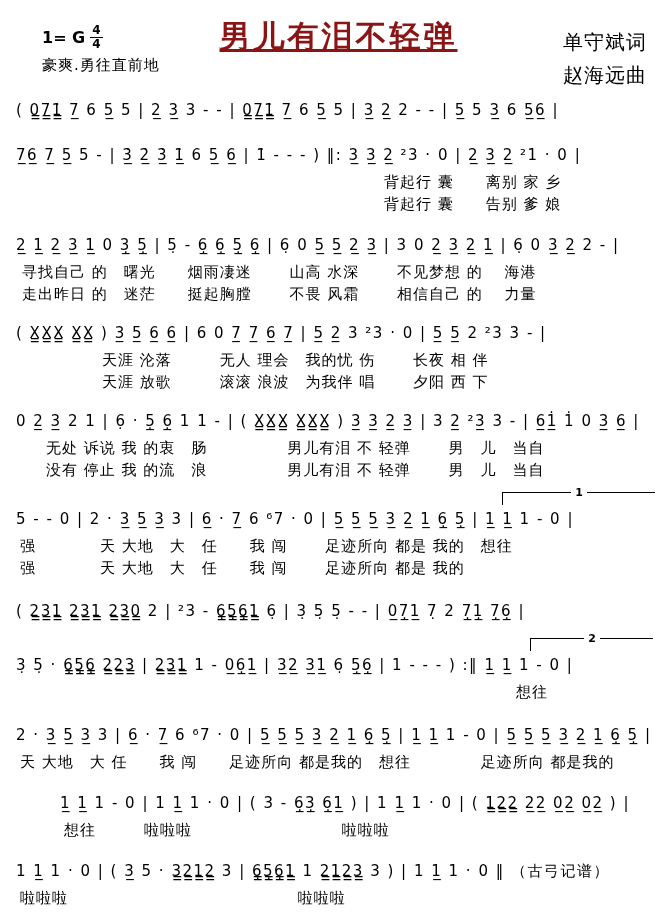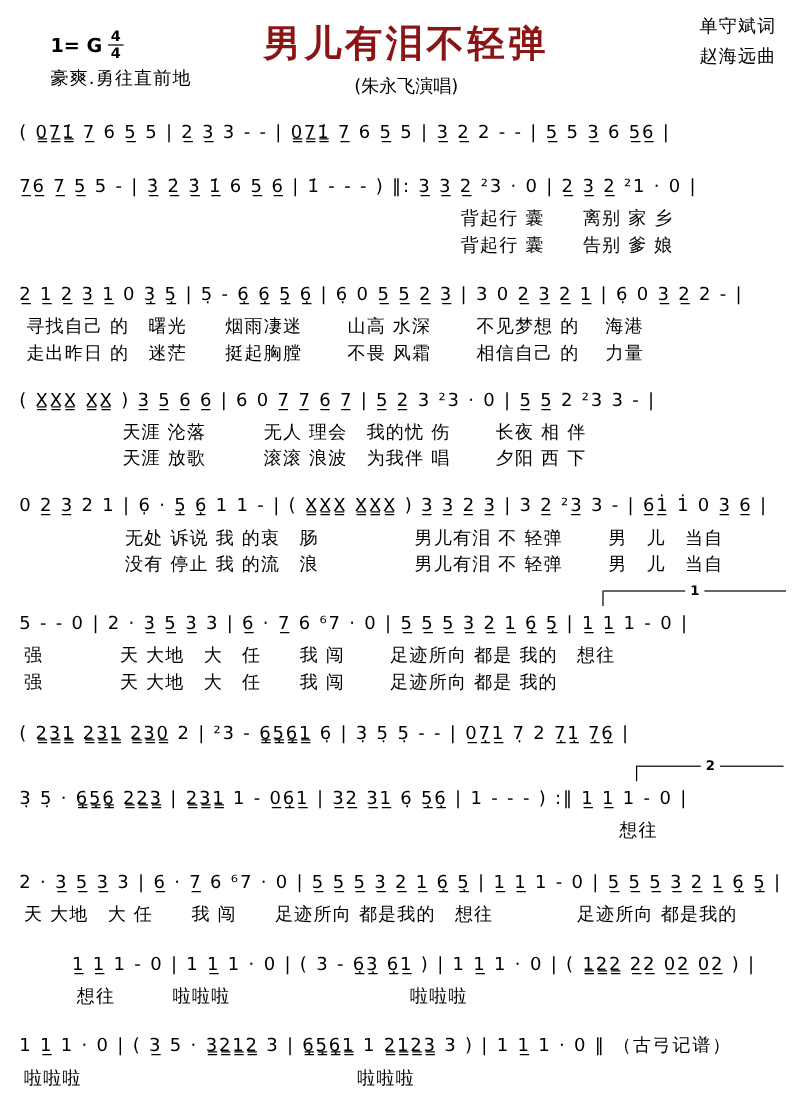--- a/index.html
+++ b/index.html
@@ -9,44 +9,44 @@
     color:#000;box-sizing:border-box;padding:10px 8px 0 16px;
   }
   
   .header{position:relative;height:84px;}
   .keyblock{position:absolute;left:26px;top:14px;}
   .keysig{font-weight:bold;font-size:16px;display:flex;align-items:center;gap:5px;}
   .frac{display:inline-flex;flex-direction:column;align-items:center;font-size:12px;line-height:1.05;font-weight:bold;}
   .frac .num{border-bottom:1.4px solid #000;padding:0 2px;}
   .tempo{font-size:15px;margin-top:6px;letter-spacing:1px;}
   .titleblock{position:absolute;left:0;right:0;top:6px;text-align:center;}
-  .title{font-size:31px;font-weight:bold;letter-spacing:3px;}
+  .title{font-size:31px;font-weight:bold;letter-spacing:3px;text-decoration:underline;}
   .subtitle{font-size:15px;margin-top:5px;}
-  .credits{position:absolute;right:14px;top:0;font-size:15px;line-height:1.65;text-align:left;letter-spacing:1px;}
+  .credits{position:absolute;right:14px;top:16px;font-size:20px;line-height:1.65;text-align:left;letter-spacing:1px;}
   
   .sys{position:relative;}
   .music{
     font-weight:normal;font-size:15px;line-height:32px;
     white-space:pre;letter-spacing:1.5px;
   }
   .lyric{font-size:15px;line-height:22px;white-space:pre;letter-spacing:1px;}
   .sys1{margin-bottom:13px;}
   .sys2{margin-bottom:14px;}
   .sys3{margin-bottom:12px;}
   .sys4{margin-bottom:12px;}
   .sys5{margin-bottom:22px;}
   .sys6{margin-bottom:16px;}
   .sys7{margin-bottom:22px;}
   .sys8{margin-bottom:16px;}
   .sys9{margin-bottom:14px;}
   .sys10{margin-bottom:14px;margin-left:44px;}
   .sys2 .lyric{padding-left:368px;}
   .sys3 .lyric{padding-left:6px;}
   .sys4 .lyric{padding-left:86px;}
-  .sys5 .lyric{padding-left:30px;text-align:center;}
+  .sys5 .lyric{padding-left:30px;}
   .sys6 .lyric{padding-left:4px;}
   .sys8 .lyric{padding-left:500px;}
   .sys9 .lyric{padding-left:4px;}
   .sys10 .lyric{padding-left:4px;}
   .sys11 .lyric{padding-left:4px;}
   
   .ending{
     position:absolute;height:13px;display:flex;align-items:flex-start;
     border-left:1.5px solid #000;
   }
@@ -64,21 +64,20 @@
       <span>1= G</span>
       <span class="frac">
         <span class="num">4</span>
         <span class="den">4</span>
       </span>
     </div>
     <div class="tempo">豪爽.勇往直前地</div>
   </div>
   <div class="titleblock">
     <div class="title" style="color:#8b1414;">男儿有泪不轻弹</div>
-    <div class="subtitle">(朱永飞演唱)</div>
   </div>
   <div class="credits">
     <div>单守斌词</div>
     <div>赵海远曲</div>
   </div>
 </div>
 
 <div class="sys sys1">
   <div class="music">( 0̳7̳1̳̇ 7̲ 6 5̲ 5 | 2̲ 3̲ 3 - - | 0̳7̳1̳̇ 7̲ 6 5̲ 5 | 3̲ 2̲ 2 - - | 5̲ 5 3̲ 6 5̲6̲ |</div>
 </div>

